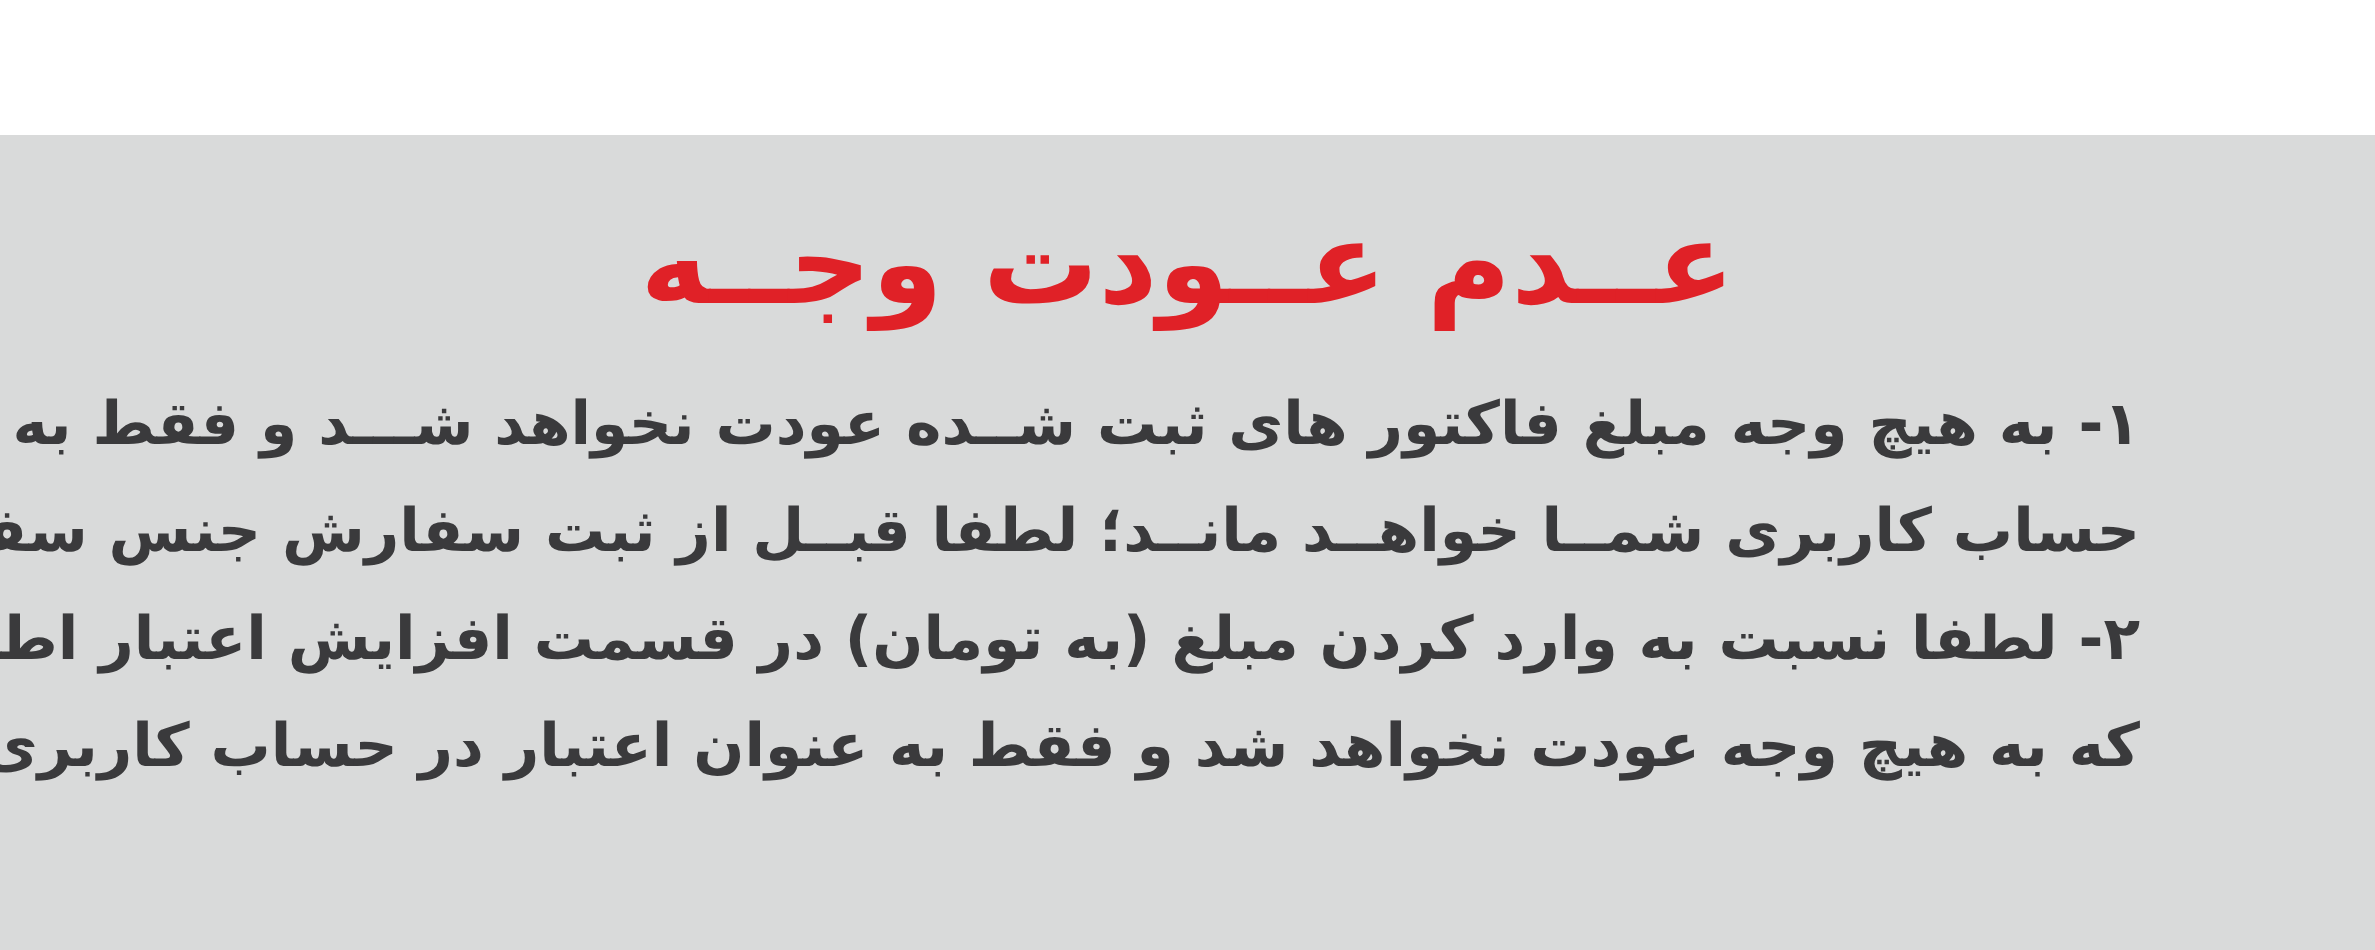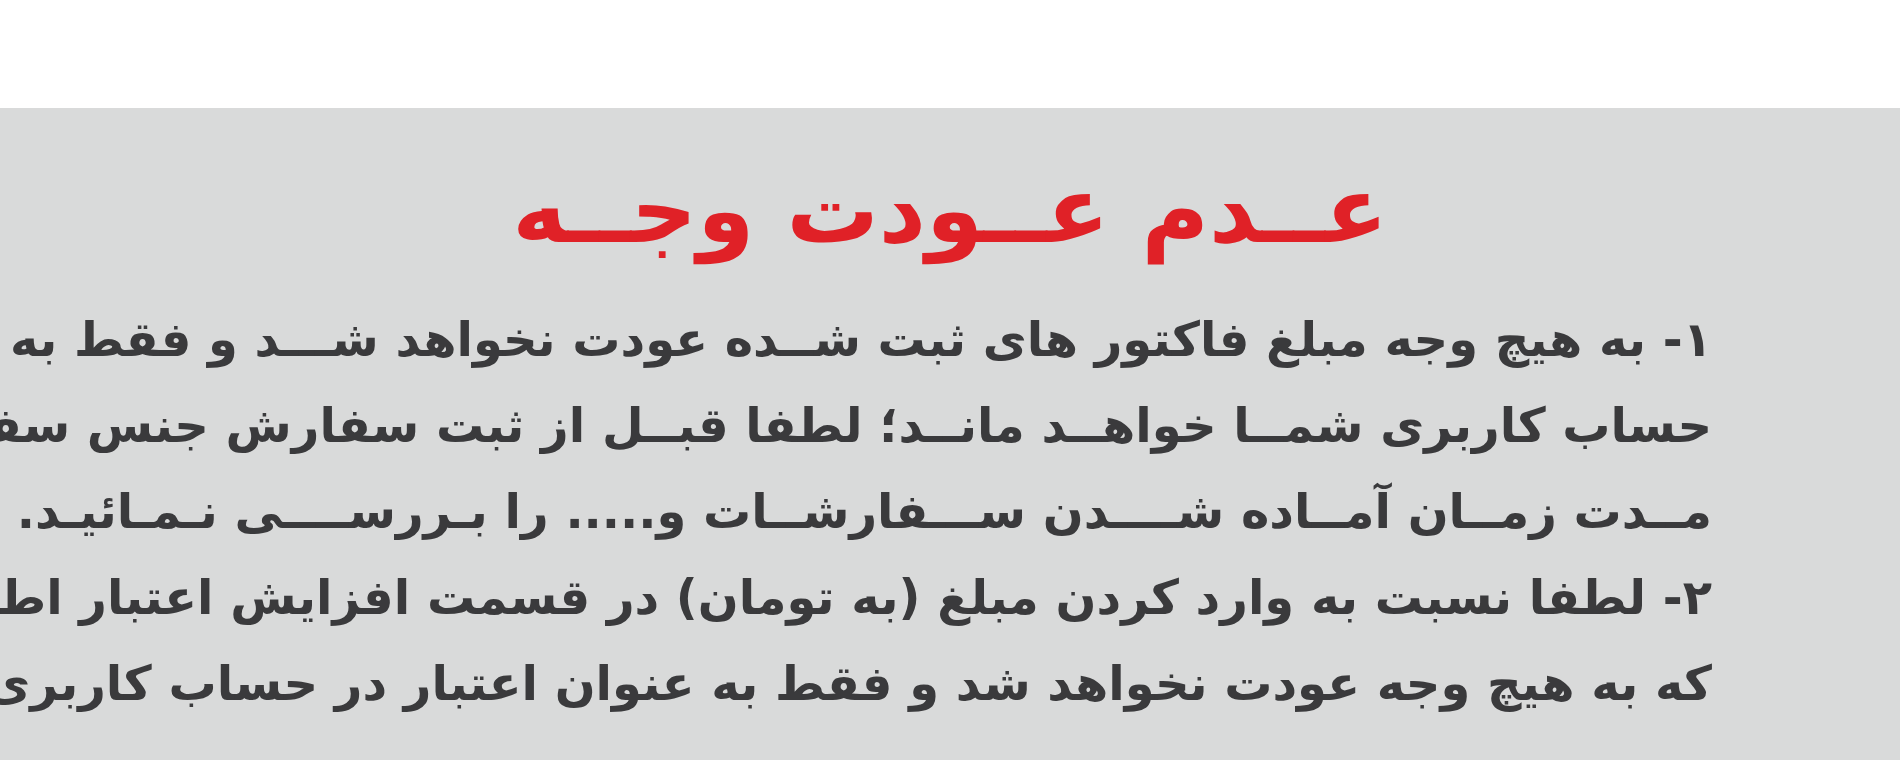--- a/index.html
+++ b/index.html
@@ -66,18 +66,17 @@
 </head>
 <body>
 
 <div class="page">
   <div class="top-white"></div>
   <div class="notice-panel">
     <h1 class="notice-title">عــدم عــودت وجــه</h1>
     <div class="notice-body">
       <div class="notice-line">۱- به هیچ وجه مبلغ فاکتور های ثبت شــده عودت نخواهد شـــد و فقط به عنوان اعتبار در</div>
       <div class="notice-line">حساب کاربری شمــا خواهــد مانــد؛ لطفا قبــل از ثبت سفارش جنس سفارش، سایز، تیراژ و</div>
-      <div class="notice-line">مــدت زمــان آمــاده شــــدن ســـفارشــات و..... را بـررســــی نـمـائیـد.</div>
       <div class="notice-line">۲- لطفا نسبت به وارد کردن مبلغ (به تومان) در قسمت افزایش اعتبار اطمینان حاصل نمائید</div>
       <div class="notice-line">که به هیچ وجه عودت نخواهد شد و فقط به عنوان اعتبار در حساب کاربری شما خواهد ماند.</div>
     </div>
   </div>
 </div>
 
 </body></html>

